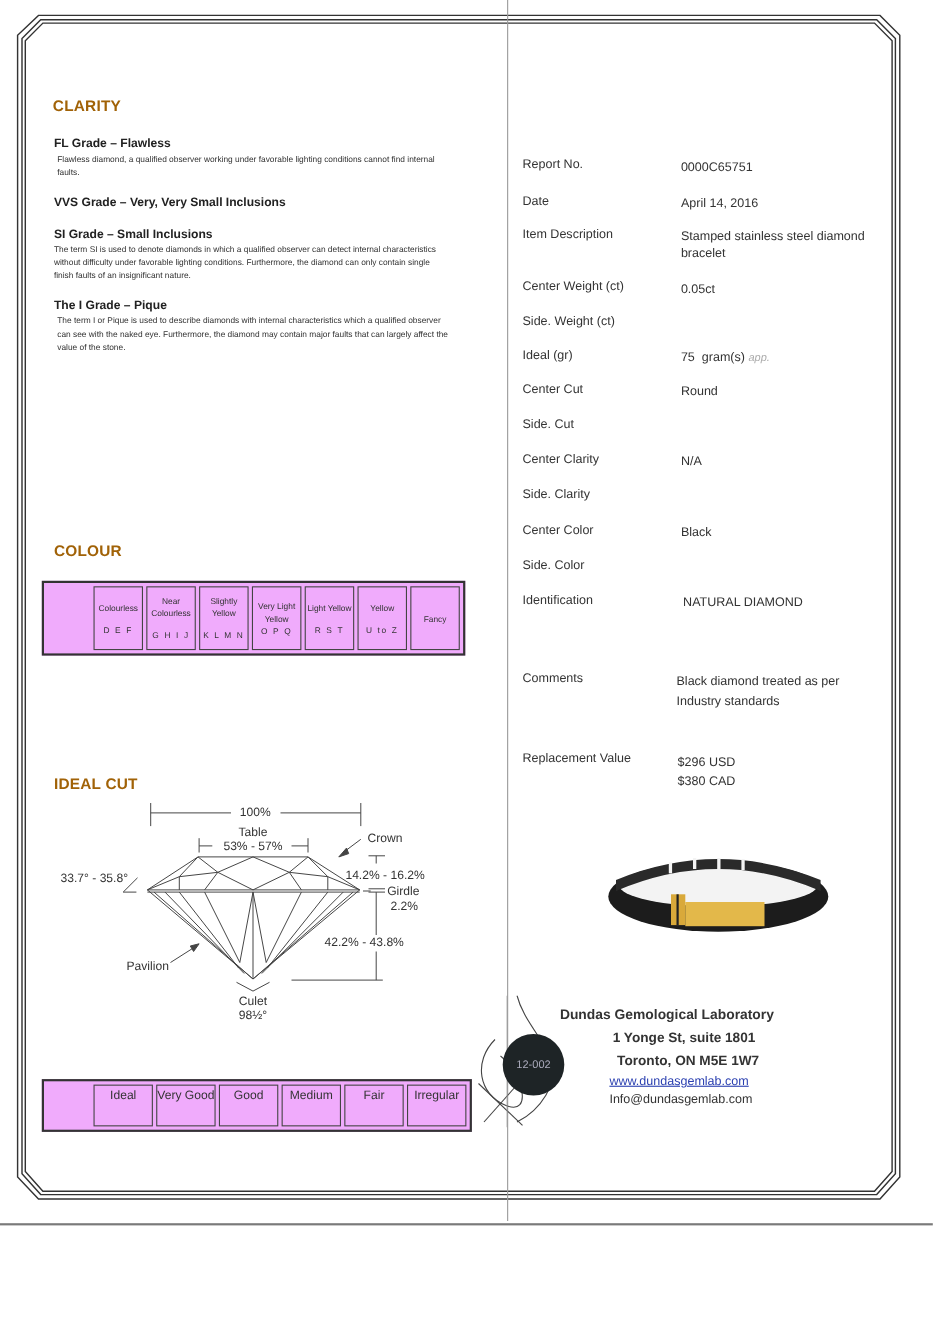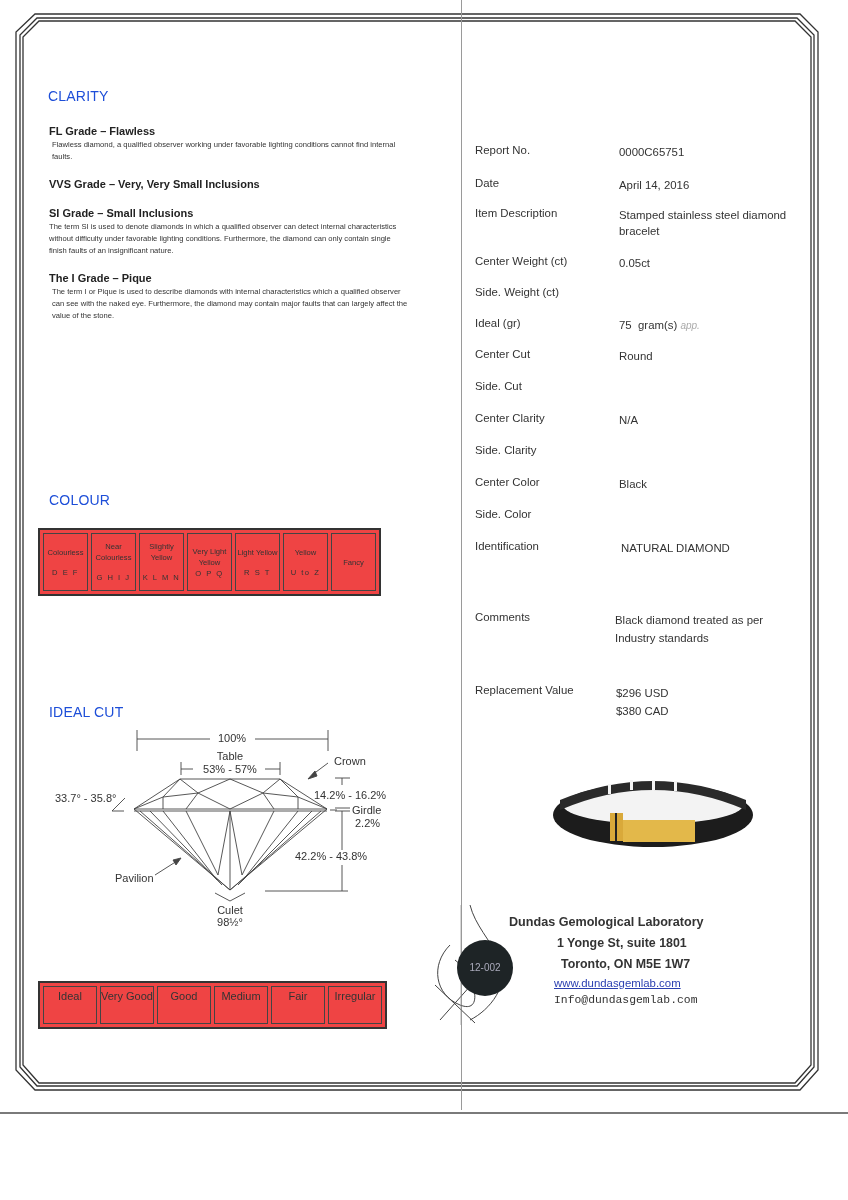--- a/index.html
+++ b/index.html
@@ -1,30 +1,30 @@
 <!DOCTYPE html>
 <html><head>
 <meta charset="utf-8">
 <style>
   html, body { margin: 0; padding: 0; background: #ffffff; }
   body { width: 848px; height: 1200px; position: relative; overflow: hidden;
          font-family: "Liberation Sans", "DejaVu Sans", sans-serif; color: #222; }
   .frame { position: absolute; left: 0; top: 0; width: 848px; height: 1200px; pointer-events: none; }
   .fold { position: absolute; left: 461px; top: 0; width: 1px; height: 1110px; background: #9a9a9a; }
   .page-bottom-rule { position: absolute; left: 0; top: 1112px; width: 848px; height: 2px; background: #7a7a7a; }
-  .section-title { font-weight: normal; font-size: 14px; color: #1d4ed8; letter-spacing: 0.2px; }
+  .section-title { font-weight: bold; font-size: 14px; color: #a16207; letter-spacing: 0.2px; }
   .grade-title { font-weight: bold; font-size: 11px; color: #222; margin-top: 14px; }
   .grade-desc { font-size: 7.6px; line-height: 12px; color: #333; }
   .clarity-title { position: absolute; left: 48px; top: 88px; }
   .clarity-body { position: absolute; left: 49px; top: 110px; width: 360px; }
   .clarity-body .grade { margin-bottom: 0px; }
   .clarity-body .grade-title { line-height: 15px; }
 
   .colour-title { position: absolute; left: 49px; top: 492px; }
-  table.grid { border-collapse: separate; border-spacing: 3px; border: 2px solid #333; background: #ef4444; }
+  table.grid { border-collapse: separate; border-spacing: 3px; border: 2px solid #333; background: #f0abfc; padding-left: 42px; }
   table.grid td { border: 1.5px solid #444; text-align: center; vertical-align: middle; padding: 0; }
   .colour-table { position: absolute; left: 38px; top: 528px; }
   .colour-table td { width: 43px; height: 56px; font-size: 7.6px; line-height: 11px; color: #333; }
   .colour-table td .name { display: block; }
   .colour-table td .letters { display: block; margin-top: 9px; letter-spacing: 1.5px; }
   .colour-table td.c-fancy { width: 43px; }
 
   .cut-title { position: absolute; left: 49px; top: 704px; }
   .cut-diagram { position: absolute; left: 50px; top: 725px; width: 360px; height: 210px; }
   .cut-diagram text { font-family: "Liberation Sans", sans-serif; font-size: 11px; fill: #333; }
@@ -39,21 +39,21 @@
   .row .value { position: absolute; left: 144px; top: 0; width: 190px; line-height: 16px; }
   .row .value .approx { color: #aaa; font-style: italic; font-size: 10px; }
 
   .bracelet { position: absolute; left: 540px; top: 760px; width: 225px; height: 95px; }
 
   .lab { position: absolute; left: 430px; top: 905px; width: 330px; height: 120px; }
   .lab-name { position: absolute; left: 79px; top: 10px; font-weight: bold; font-size: 12.6px; color: #333; white-space: nowrap; }
   .lab-addr1 { position: absolute; left: 127px; top: 31px; font-weight: bold; font-size: 12.4px; color: #333; white-space: nowrap; }
   .lab-addr2 { position: absolute; left: 131px; top: 52px; font-weight: bold; font-size: 12.4px; color: #333; white-space: nowrap; }
   .lab-web { position: absolute; left: 124px; top: 72px; font-size: 11.4px; color: #2a3fb0; text-decoration: underline; white-space: nowrap; }
-  .lab-email { position: absolute; left: 124px; top: 89px; font-size: 11.4px; color: #333; white-space: nowrap; font-family: Liberation Mono, monospace; }
+  .lab-email { position: absolute; left: 124px; top: 89px; font-size: 11.4px; color: #333; white-space: nowrap; }
   .seal { position: absolute; left: 0; top: 0; width: 100px; height: 120px; }
 </style>
 </head>
 <body>
 
 <svg class="frame" viewBox="0 0 848 1200" xmlns="http://www.w3.org/2000/svg">
   <g fill="none" stroke="#333" stroke-width="1.3">
     <path d="M35 14 L800 14 L818 32 L818 1070 L800 1090 L35 1090 L16 1070 L16 32 Z" transform="translate(0,0)"></path>
     <path d="M37 18 L797 18 L814 35 L814 1067 L797 1086 L37 1086 L20 1067 L20 35 Z"></path>
     <path d="M39 21 L795 21 L811 37 L811 1065 L795 1083 L39 1083 L23 1065 L23 37 Z"></path>

